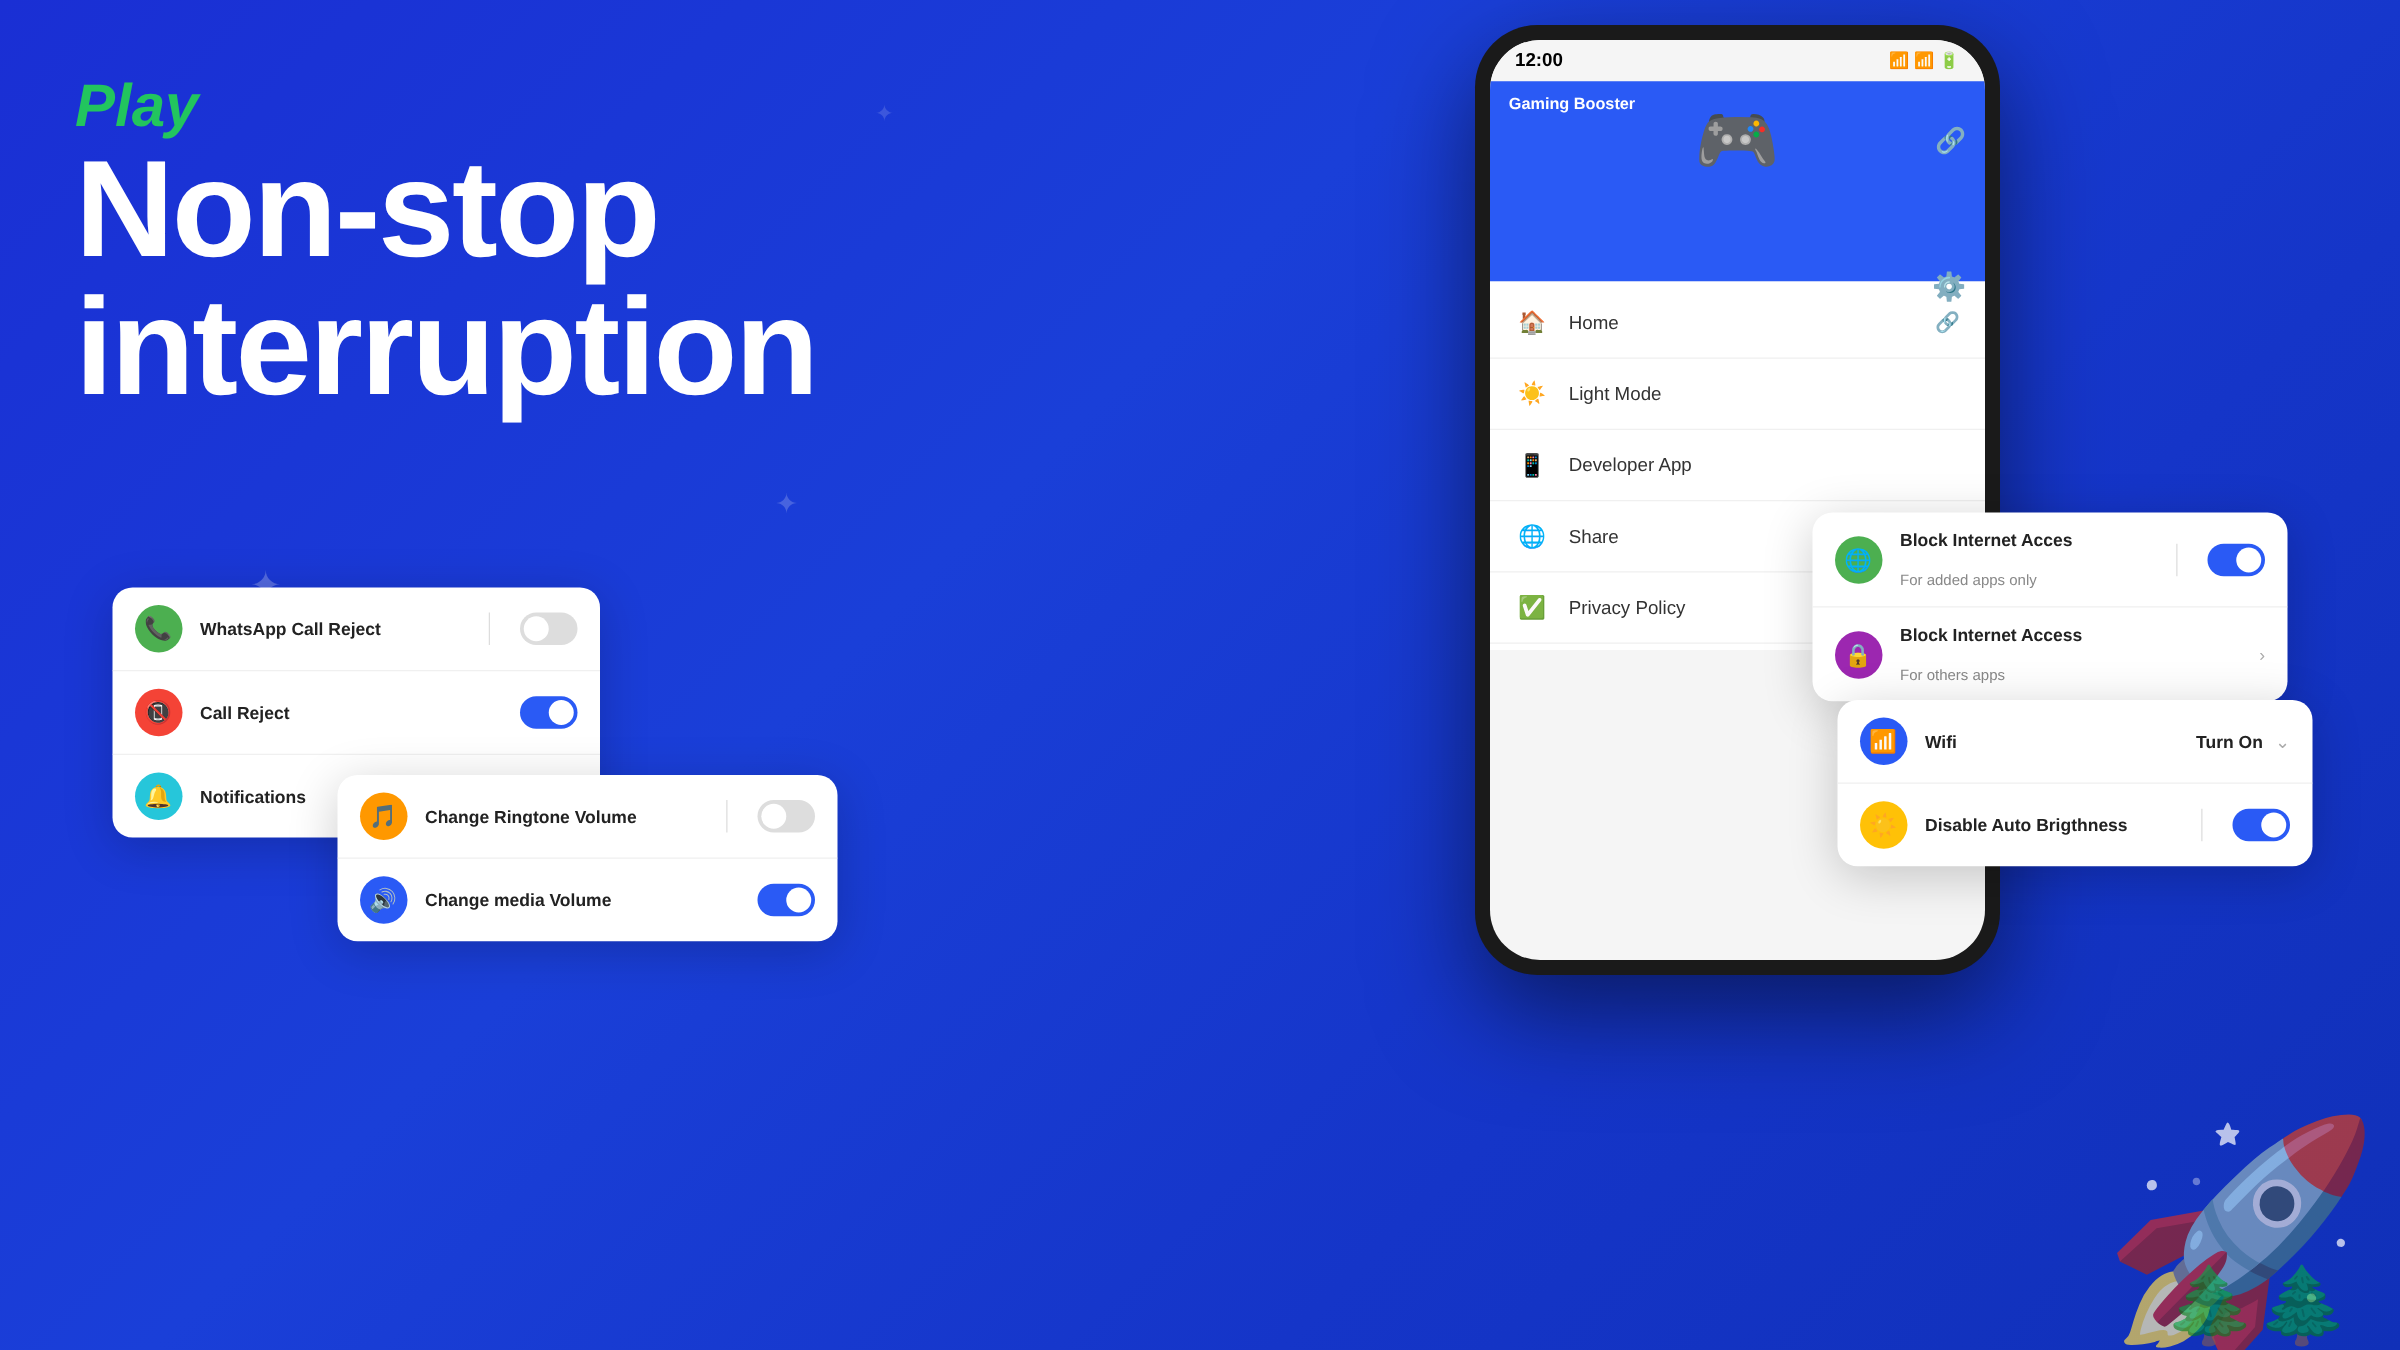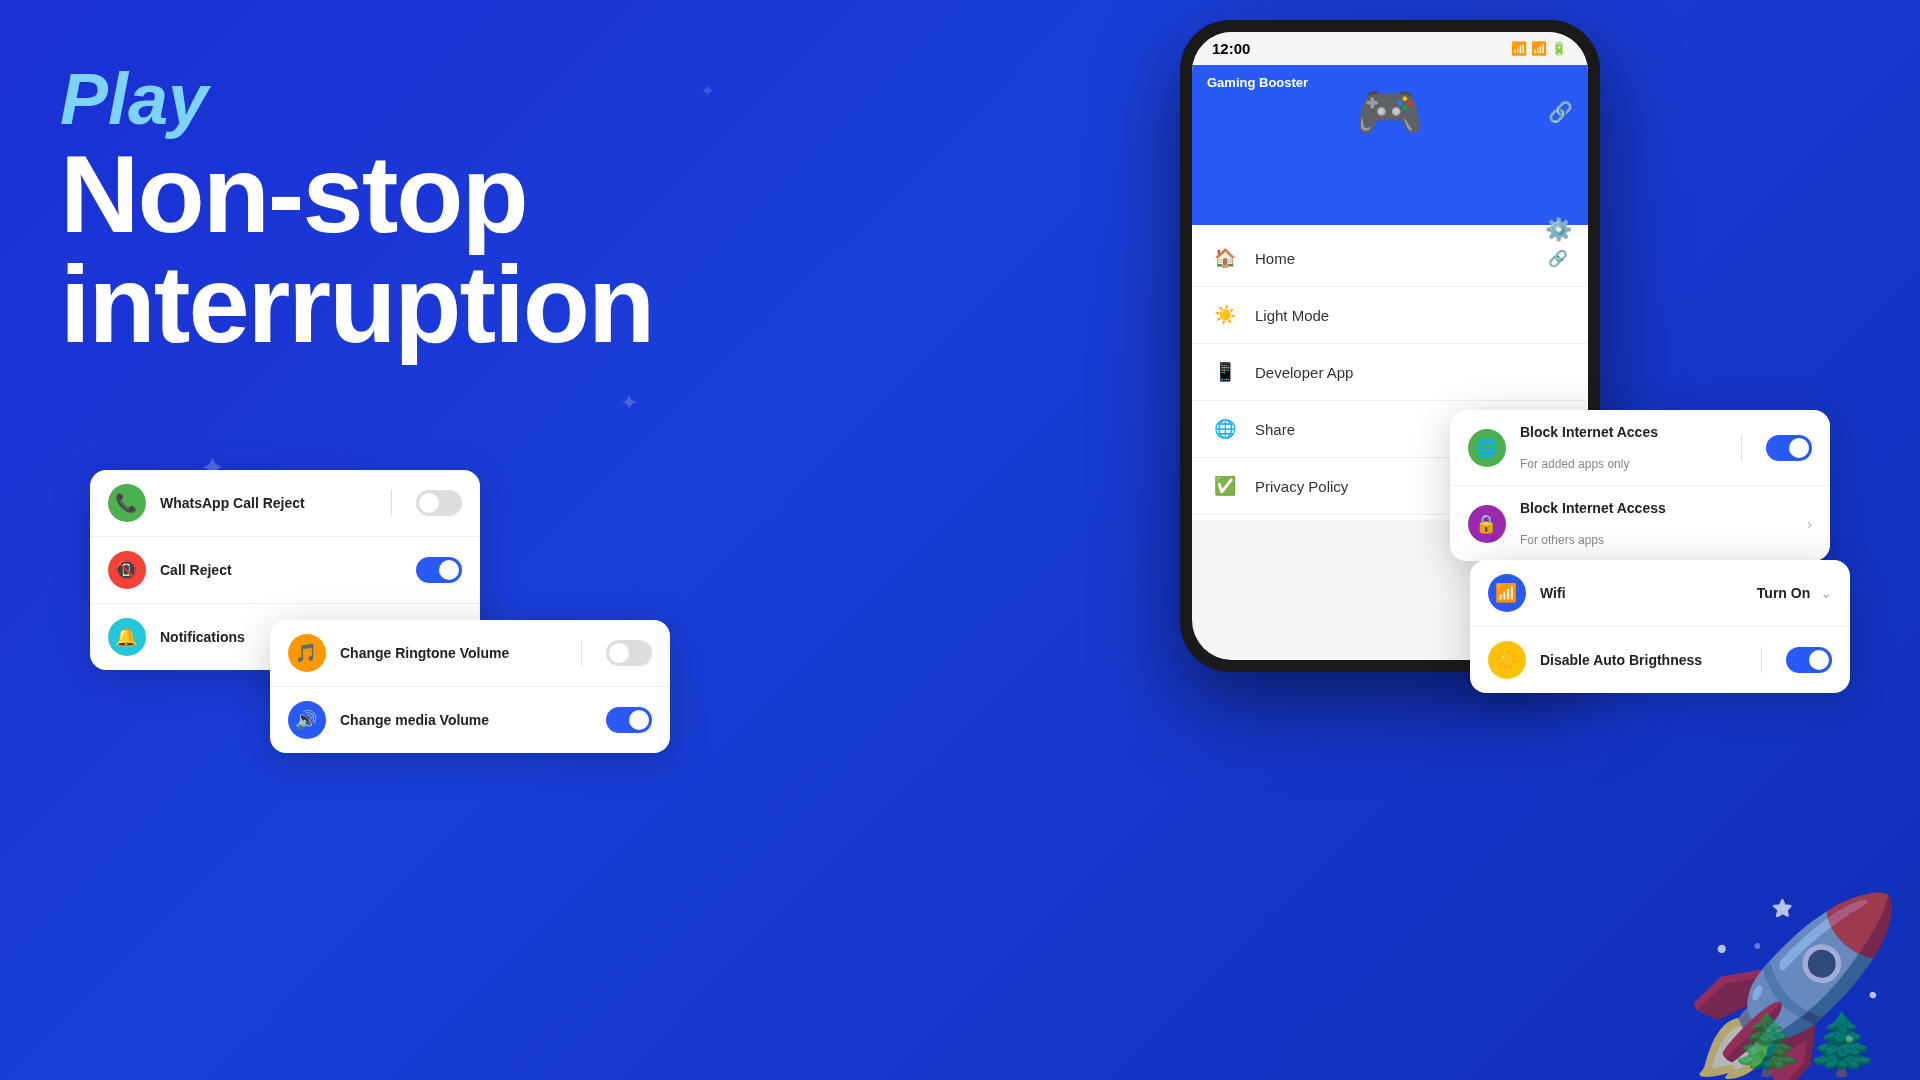--- a/index.html
+++ b/index.html
@@ -21,45 +21,45 @@
 
     
     .hero-text {
       position: absolute;
       left: 60px;
       top: 60px;
       color: white;
       max-width: 650px;
     }
     .hero-text .play-italic {
-      font-size: 72px;
+      font-size: 48px;
       font-style: italic;
       font-weight: 700;
       line-height: 1.1;
-      color: #7dd3fc;
+      color: #22c55e;
     }
     .hero-text .main-title {
       font-size: 110px;
       font-weight: 900;
       line-height: 1.0;
       color: white;
       letter-spacing: -2px;
     }
 
     
     .phone-container {
       position: absolute;
       right: 320px;
       top: 20px;
       width: 420px;
       height: 760px;
     }
     .phone-frame {
       width: 420px;
-      height: 652px;
+      height: 760px;
       background: #1a1a1a;
       border-radius: 50px;
       padding: 12px;
       box-shadow: 0 30px 80px rgba(0,0,0,0.5);
       position: relative;
     }
     .phone-screen {
       width: 100%;
       height: 100%;
       background: #f5f5f5;

